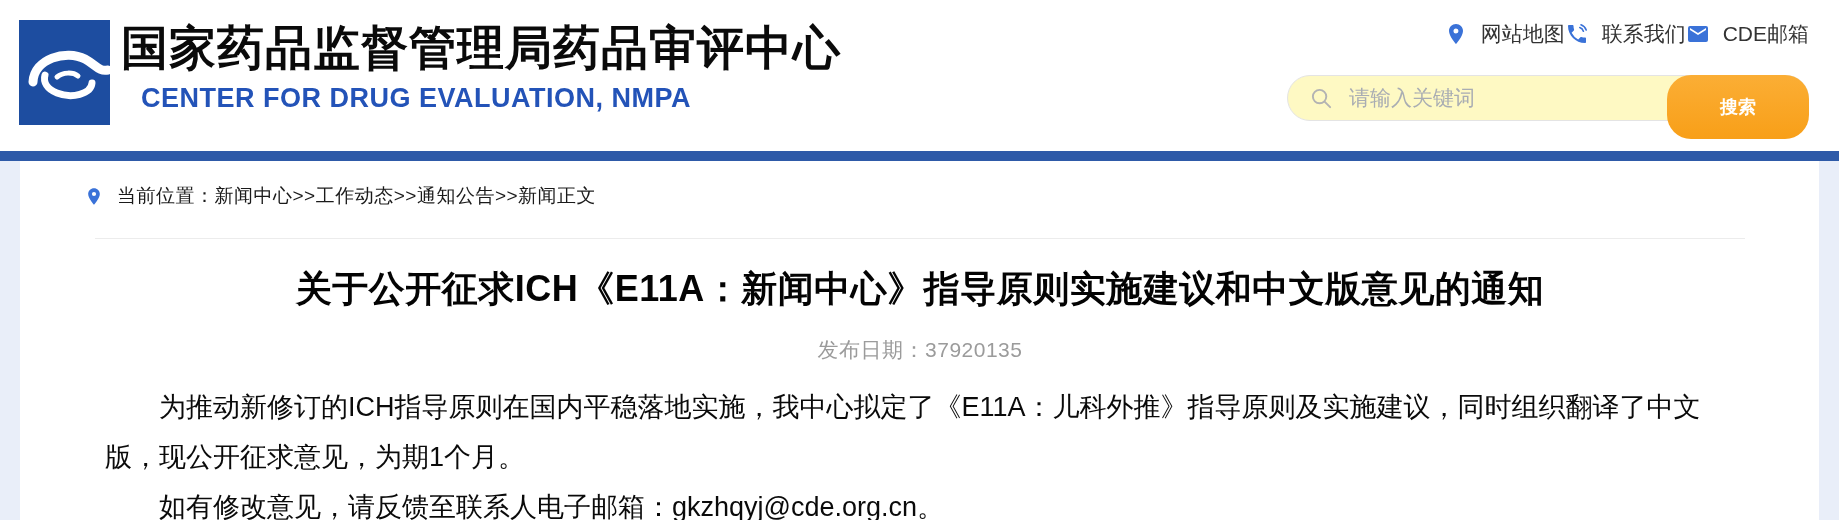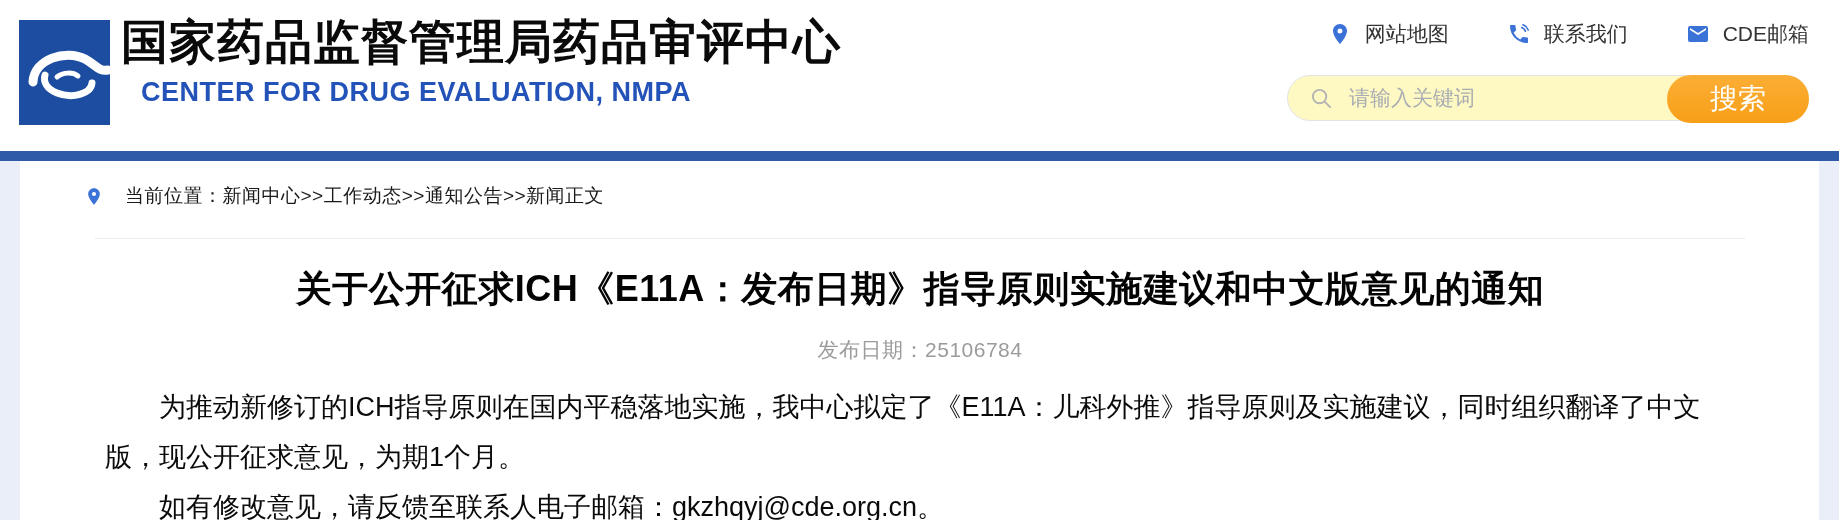--- a/index.html
+++ b/index.html
@@ -9,55 +9,55 @@
     background: #ffffff;
     font-family: "Liberation Sans", sans-serif;
   }
 
   
   .site-header { position: relative; width: 100%; height: 151px; background: #ffffff; }
 
   .logo { position: absolute; left: 19px; top: 20px; width: 91px; height: 105px; cursor: pointer; }
   .logo svg { display: block; width: 100%; height: 100%; }
 
-  .titles { position: absolute; left: 121px; top: 12px; }
+  .titles { position: absolute; left: 121px; top: 18px; }
   .title-zh { font-size: 47px; font-weight: 700; color: #0a0a0a; letter-spacing: 1px; line-height: 60px; white-space: nowrap; }
   .title-en { font-size: 27px; font-weight: 700; color: #2353b8; letter-spacing: 0.5px; margin-top: 5px; white-space: nowrap; margin-left: 20px; }
 
-  .top-links { position: absolute; top: 20px; right: 30px; display: flex; align-items: flex-end; gap: 58px; }
+  .top-links { position: absolute; top: 20px; right: 30px; display: flex; align-items: flex-end; }
   .top-link { display: flex; align-items: center; gap: 13px; font-size: 21px; color: #333333; text-decoration: none; cursor: pointer; white-space: nowrap; }
   .top-link svg { width: 24px; height: 24px; flex: none; }
 
   .search-bar {
     position: absolute; top: 75px; right: 30px;
     width: 522px; height: 46px;
     background: #fef9c3; border: 1px solid #e4e4e4; border-radius: 24px;
     display: flex; align-items: center;
   }
   .search-bar .mag { margin-left: 22px; width: 23px; height: 23px; flex: none; }
   .search-input {
     flex: 1; min-width: 0; border: none; outline: none; background: transparent;
     font-size: 21px; color: #333; margin: 0 150px 0 14px; font-family: inherit;
   }
   .search-input::placeholder { color: #a9adb3; }
   .search-btn {
-    position: absolute; right: -1px; top: -1px; width: 142px; height: 48px;
+    position: absolute; right: -1px; top: -1px; width: 142px; height: 64px;
     border: none; border-radius: 24px; cursor: pointer;
     background: linear-gradient(180deg, #fbae35, #f89f18);
-    color: #ffffff; font-size: 28px; font-weight: 400; font-family: inherit;
+    color: #ffffff; font-size: 18px; font-weight: 700; font-family: inherit;
   }
 
   
   .blue-bar { width: 100%; height: 10px; background: #2e5aa8; }
 
   
   .page-body { position: relative; width: 100%; height: 359px; background: #e9eef9; }
   .content { position: absolute; left: 20px; top: 0; width: 1799px; height: 100%; background: #ffffff; }
 
-  .breadcrumb { position: absolute; left: 64px; top: 22px; display: flex; align-items: center; gap: 21px; font-size: 19px; color: #1a1a1a; }
+  .breadcrumb { position: absolute; left: 64px; top: 22px; display: flex; align-items: center; gap: 13px; font-size: 19px; color: #1a1a1a; }
   .breadcrumb svg { width: 20px; height: 25px; flex: none; }
   .breadcrumb-text { cursor: pointer; letter-spacing: 0.5px; }
 
   .article { position: absolute; left: 75px; top: 77px; width: 1650px; border-top: 1px solid #ececec; }
   .article-title { margin: 26px 0 0 0; text-align: center; font-size: 36px; font-weight: 700; color: #030303; letter-spacing: 0.5px; }
   .article-date { margin-top: 22px; text-align: center; font-size: 21px; color: #9b9b9b; letter-spacing: 0.5px; }
   .article-text { margin-top: 18px; padding-left: 10px; width: 1650px; font-size: 27px; line-height: 50px; color: #0a0a0a; }
   .article-text p { margin: 0; text-indent: 2em; }
 </style>
 </head>
@@ -122,22 +122,22 @@
     <div class="content">
 
       <div class="breadcrumb">
         <svg viewBox="0 0 24 24" xmlns="http://www.w3.org/2000/svg">
           <path fill="#3a72d8" d="M12 2C8.13 2 5 5.13 5 9c0 5.25 7 13 7 13s7-7.75 7-13c0-3.87-3.13-7-7-7zm0 9.5a2.5 2.5 0 1 1 0-5 2.5 2.5 0 0 1 0 5z"></path>
         </svg>
         <span class="breadcrumb-text">当前位置：新闻中心&gt;&gt;工作动态&gt;&gt;通知公告&gt;&gt;新闻正文</span>
       </div>
 
       <div class="article">
-        <h1 class="article-title">关于公开征求ICH《E11A：发布日期》指导原则实施建议和中文版意见的通知</h1>
-        <div class="article-date">发布日期：25106784</div>
+        <h1 class="article-title">关于公开征求ICH《E11A：新闻中心》指导原则实施建议和中文版意见的通知</h1>
+        <div class="article-date">发布日期：37920135</div>
         <div class="article-text">
           <p>为推动新修订的ICH指导原则在国内平稳落地实施，我中心拟定了《E11A：儿科外推》指导原则及实施建议，同时组织翻译了中文版，现公开征求意见，为期1个月。</p>
           <p>如有修改意见，请反馈至联系人电子邮箱：gkzhqyj@cde.org.cn。</p>
         </div>
       </div>
 
     </div>
   </div>
 
 </div>

